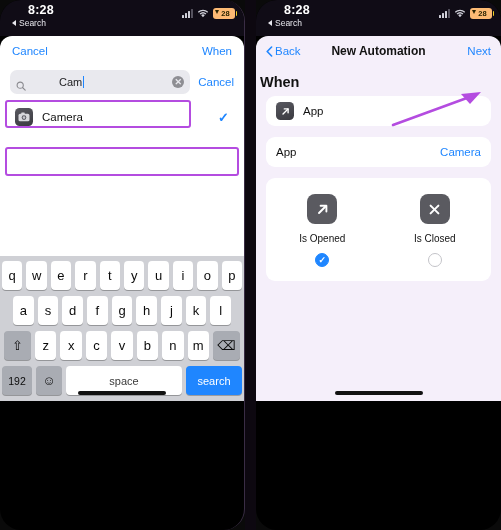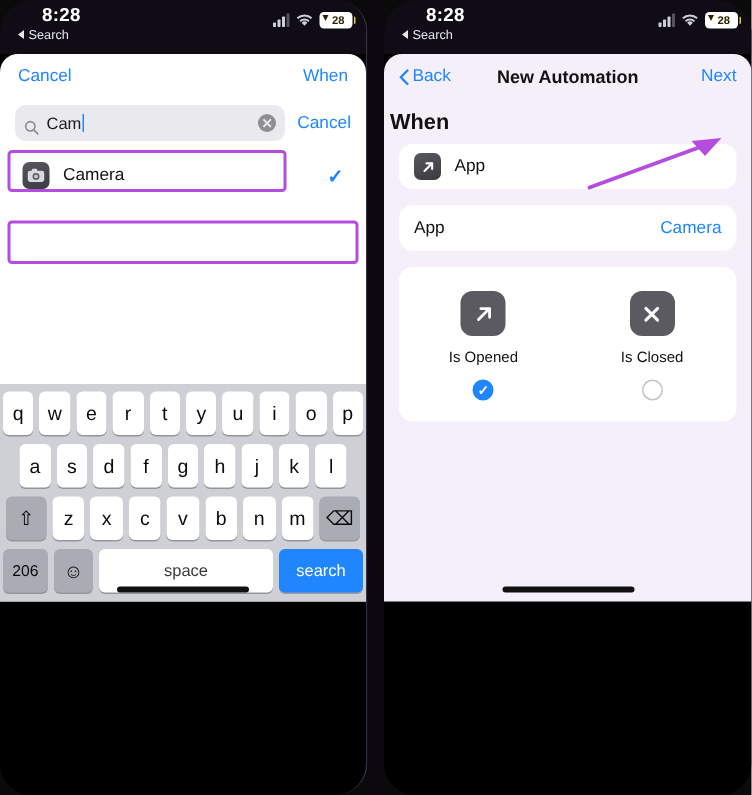--- a/index.html
+++ b/index.html
@@ -30,21 +30,21 @@
   }
   .sb-right { position: absolute; right: 9px; top: 8px; display: flex; align-items: center; gap: 4px; }
   .bars { display: flex; align-items: flex-end; gap: 1px; height: 9px; }
   .bars i { width: 2px; background: #cfcfd8; display: block; border-radius: .5px; }
   .bars i:nth-child(1){height:3px} .bars i:nth-child(2){height:5px}
   .bars i:nth-child(3){height:7px} .bars i:nth-child(4){height:9px;background:#55525e}
   .wifi { position: relative; width: 12px; height: 9px; }
   .wifi svg { display: block; }
   .batt {
     display: flex; align-items: center; justify-content: center;
-    min-width: 22px; height: 11px; background: #ffffff; border-radius: 3px;
+    min-width: 22px; height: 11px; background: #fdba74; border-radius: 3px;
     color: #2a2300; font-size: 7.5px; font-weight: bold; padding: 0 2px 0 5px;
     position: relative;
   }
   .batt::before {
     content: ""; position: absolute; left: 1.5px; top: 1.5px;
     width: 0; height: 0; border-left: 2px solid transparent; border-right: 2px solid transparent;
     border-top: 4px solid #2a2300;
   }
   .batt::after {
     content: ""; position: absolute; right: -2px; top: 3px; width: 1.5px; height: 5px;
@@ -65,21 +65,21 @@
   .nav-title { font-size: 12px; font-weight: bold; color: #121212; position: absolute; left: 0; right: 0; text-align: center; }
   .nav-link.r { margin-left: auto; }
 
   
   .search-wrap { padding: 4px 10px 0 10px; display: flex; align-items: center; gap: 8px; }
   .search-box {
     flex: 1; height: 24px; background: #e9e9ee; border-radius: 7px;
     display: flex; align-items: center; padding: 0 6px; gap: 5px; position: relative;
   }
   .mag { width: 10px; height: 10px; flex: none; }
-  .search-text { font-size: 11px; color: #1c1c1e; position: relative; }
+  .search-text { font-size: 11px; color: #1c1c1e; position: relative; margin-left: 28px; }
   .caret { display: inline-block; width: 1px; height: 12px; background: #1f86ff; vertical-align: -2px; margin-left: 1px; }
   .clear-btn {
     margin-left: auto; width: 12px; height: 12px; border-radius: 50%;
     background: #8e8e93; color: #e9e9ee; font-size: 9px; line-height: 12px;
     text-align: center; flex: none; font-weight: bold;
   }
   .search-cancel { color: #1f86ff; font-size: 11.5px; }
 
   
   .result-row {
@@ -244,21 +244,21 @@
           <span class="key">z</span>
           <span class="key">x</span>
           <span class="key">c</span>
           <span class="key">v</span>
           <span class="key">b</span>
           <span class="key">n</span>
           <span class="key">m</span>
           <span class="key wide">⌫</span>
         </div>
         <div class="krow r4">
-          <span class="key num">206</span>
+          <span class="key num">192</span>
           <span class="key emoji">☺</span>
           <span class="key space">space</span>
           <span class="key search-key">search</span>
         </div>
 
         <div class="home-ind"></div>
       </div>
 
     </div>
   </div>

